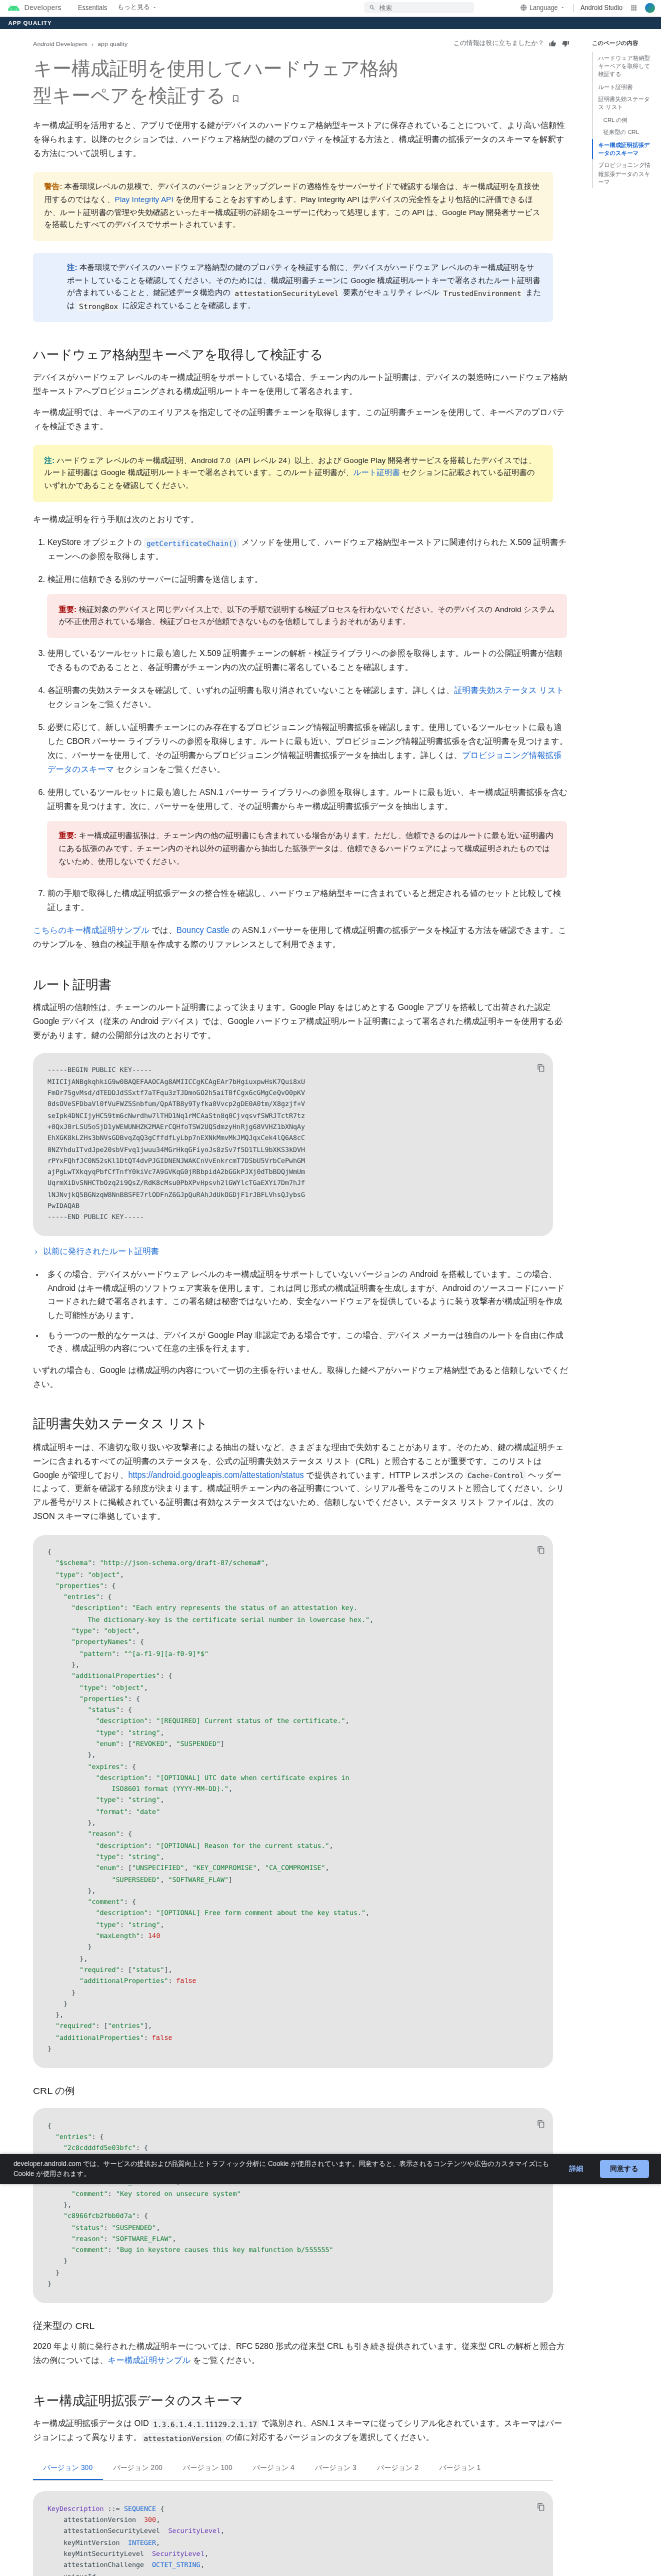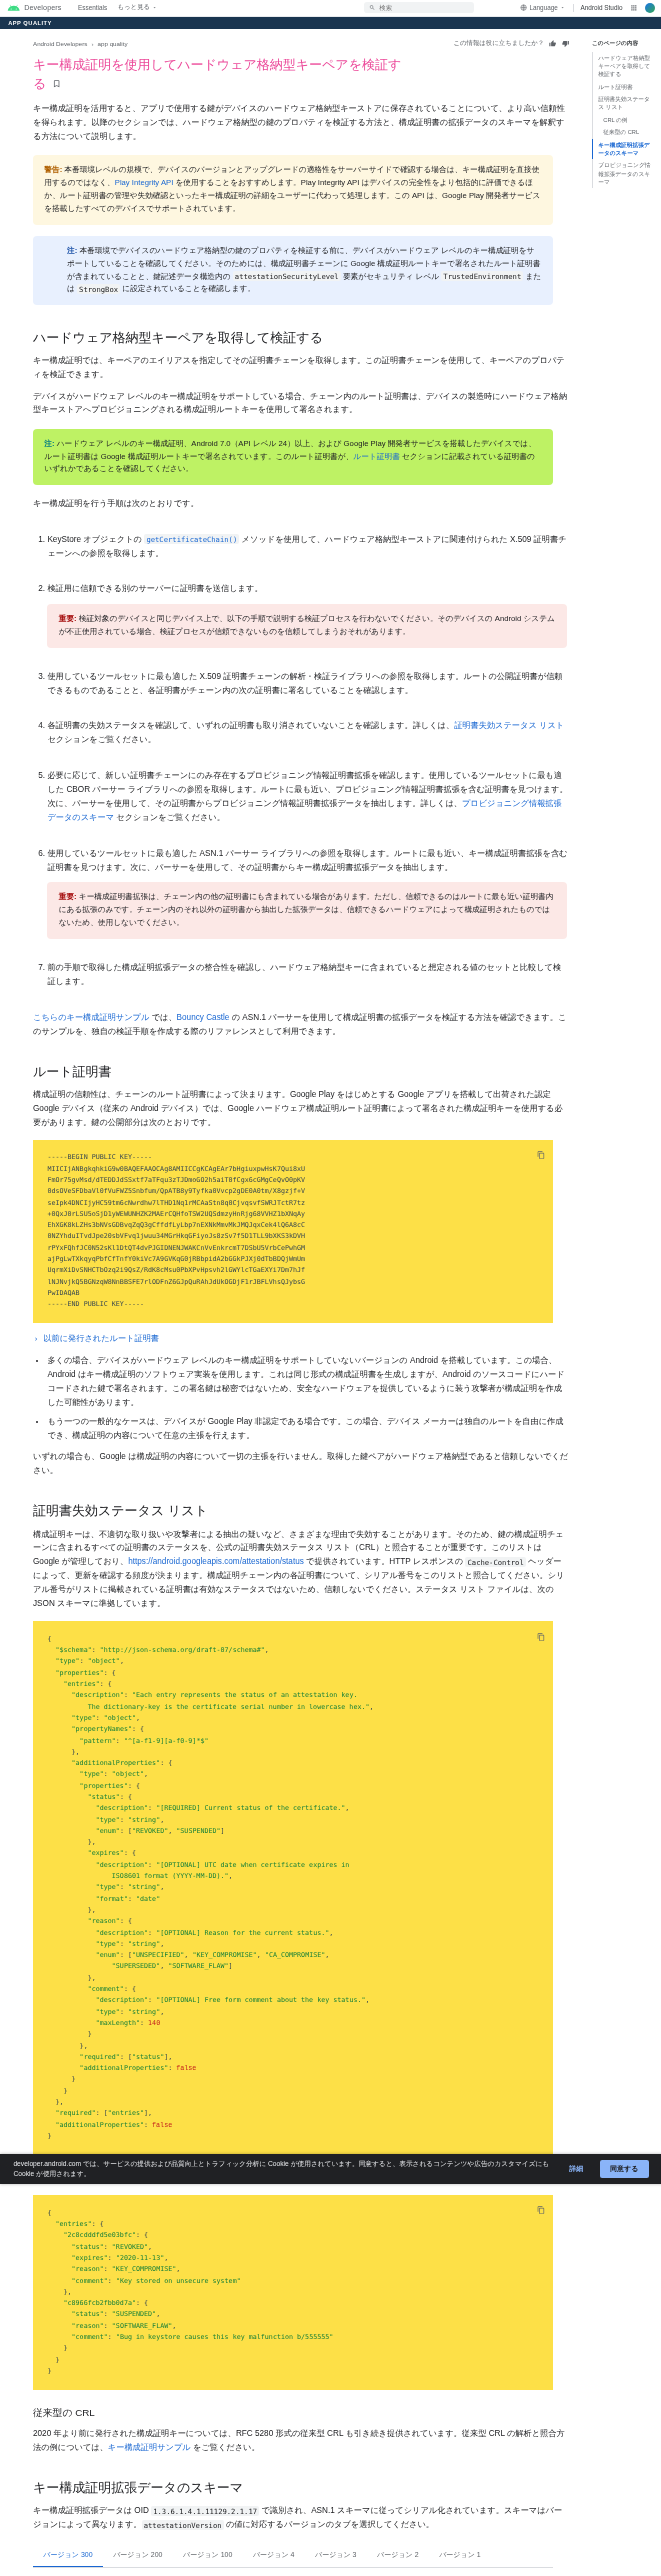--- a/index.html
+++ b/index.html
@@ -32,40 +32,40 @@
   .toc-heading { font-weight:700; color:#3c4043; margin-bottom:4.1px; }
   .toc-item { display:block; color:#5f6368; text-decoration:none; padding:2.1px 0 2.1px 5.2px; border-left:0.5px solid #dadce0; cursor:pointer; }
   .toc-item.lvl2 { padding-left:10.3px; }
   .toc-item.active { color:#1967d2; border-left:1px solid #1967d2; font-weight:700; }
   
   .breadcrumb-row { display:flex; align-items:center; justify-content:space-between; margin:4.1px 0 2.1px; }
   .breadcrumb { font-size:6.2px; color:#5f6368; display:flex; align-items:center; gap:4.1px; }
   .breadcrumb a { color:#5f6368; text-decoration:none; cursor:pointer; }
   .crumb-sep { color:#80868b; }
   .feedback { display:flex; align-items:center; gap:5.2px; font-size:6.4px; color:#5f6368; }
-  h1 { font-size:13px; line-height:1.4; font-weight:500; color:#ec4899; max-width:371px; margin:8.2px 0 9.3px; }
+  h1 { font-size:19px; line-height:1.4; font-weight:500; color:#737373; max-width:371px; margin:8.2px 0 9.3px; }
   h1 svg { margin-left:5.2px; vertical-align:-1px; cursor:pointer; }
   h2 { font-size:13px; font-weight:500; margin:24px 0 5.2px; color:#202124; }
   h3 { font-size:9.8px; font-weight:500; margin:17.5px 0 4.1px; color:#202124; }
   p { font-size:8.2px; line-height:1.7; margin:7.2px 0; color:#202124; }
   .lnk { color:#1967d2; text-decoration:none; cursor:pointer; }
   code { font-family:"DejaVu Sans Mono","Liberation Mono",monospace; font-size:7.2px; background:#f1f3f4; padding:0.5px 2.1px; border-radius:2.1px; }
   .code-lnk { font-family:"DejaVu Sans Mono","Liberation Mono",monospace; font-size:7.2px; color:#1967d2; text-decoration:none; background:#f1f3f4; padding:0.5px 2.1px; border-radius:2.1px; cursor:pointer; }
   .note { border-radius:4.1px; padding:9.3px 11.3px; margin:11.3px 0; font-size:7.7px; line-height:1.65; max-width:520px; }
   .note strong { font-weight:700; }
   .note-warning { background:#fef7e0; } .note-warning strong { color:#b06000; }
   .note-info { background:#e8f0fe;padding-left:34px; } .note-info strong { color:#174ea6; }
-  .note-key { background:#bef264; } .note-key strong { color:#007b83; }
+  .note-key { background:#fef9c3; } .note-key strong { color:#007b83; }
   .note-caution { background:#fce8e6; } .note-caution strong { color:#a50e0e; }
   ol.steps { margin:5.2px 0 9.3px; padding-left:14.4px; }
-  ol.steps>li { font-size:8.2px; line-height:1.7; margin:22px 0; }
+  ol.steps>li { font-size:8.2px; line-height:1.7; margin:9px 0; }
   ul.bullets { margin:6.2px 0; padding-left:14.4px; }
   ul.bullets>li { font-size:8.2px; line-height:1.7; margin:5.2px 0; }
   li .note { margin:7.2px 0; }
-  .codeblock { position:relative; background:#fde047; border-radius:0; margin:10.3px 0; max-width:520px; }
+  .codeblock { position:relative; background:#e5e5e5; border-radius:12px; margin:10.3px 0; max-width:520px; }
   .codeblock pre { font-family:"DejaVu Sans Mono","Liberation Mono",monospace; font-size:6.7px; line-height:11.3px; color:#37474f; padding:12.4px 14.4px; white-space:pre; overflow:hidden; }
   .copy-btn { position:absolute; top:5.2px; right:6.2px; background:none; border:none; cursor:pointer; padding:2.1px; }
   .t-s { color:#188038; } .t-n { color:#c5221f; } .t-l { color:#c5221f;font-family:Liberation Mono, monospace; }
   .t-k { color:#1967d2; } .t-t { color:#673ab7; }
   .expander { display:flex; align-items:center; gap:4.1px; margin:10.3px 0; font-size:8.2px; color:#1967d2; cursor:pointer; }
   .tabs { display:flex; border-bottom:0.5px solid #dadce0; margin-top:12.4px; max-width:520px; }
   .tab { padding:5.7px 10.3px; font-size:7px; color:#5f6368; cursor:pointer; border-bottom:1.5px solid transparent; white-space:nowrap; }
   .tab.active { color:#1967d2; border-bottom-color:#1967d2; font-weight:500; }
   
   .cookie-bar { position:absolute; top:2154px; left:0; width:662px; background:#202124; color:#fff; display:flex; align-items:center; gap:10.3px; padding:5.2px 13.4px; z-index:10; box-shadow:0 -0.5px 3.1px rgba(0,0,0,.3); }
@@ -159,22 +159,22 @@
 
     <div class="note note-warning">
       <strong>警告:</strong><span> 本番環境レベルの規模で、デバイスのバージョンとアップグレードの適格性をサーバーサイドで確認する場合は、キー構成証明を直接使用するのではなく、</span><a class="lnk">Play Integrity API</a><span> を使用することをおすすめします。Play Integrity API はデバイスの完全性をより包括的に評価できるほか、ルート証明書の管理や失効確認といったキー構成証明の詳細をユーザーに代わって処理します。この API は、Google Play 開発者サービスを搭載したすべてのデバイスでサポートされています。</span>
     </div>
 
     <div class="note note-info">
       <strong>注:</strong><span> 本番環境でデバイスのハードウェア格納型の鍵のプロパティを検証する前に、デバイスがハードウェア レベルのキー構成証明をサポートしていることを確認してください。そのためには、構成証明書チェーンに Google 構成証明ルートキーで署名されたルート証明書が含まれていることと、鍵記述データ構造内の </span><code>attestationSecurityLevel</code><span> 要素がセキュリティ レベル </span><code>TrustedEnvironment</code><span> または </span><code>StrongBox</code><span> に設定されていることを確認します。</span>
     </div>
 
     <h2>ハードウェア格納型キーペアを取得して検証する</h2>
+    <p>デバイスがハードウェア レベルのキー構成証明をサポートしている場合、チェーン内のルート証明書は、デバイスの製造時にハードウェア格納型キーストアへプロビジョニングされる構成証明ルートキーを使用して署名されます。</p>
     <p>キー構成証明では、キーペアのエイリアスを指定してその証明書チェーンを取得します。この証明書チェーンを使用して、キーペアのプロパティを検証できます。</p>
-    <p>デバイスがハードウェア レベルのキー構成証明をサポートしている場合、チェーン内のルート証明書は、デバイスの製造時にハードウェア格納型キーストアへプロビジョニングされる構成証明ルートキーを使用して署名されます。</p>
 
     <div class="note note-key">
       <strong>注:</strong><span> ハードウェア レベルのキー構成証明、Android 7.0（API レベル 24）以上、および Google Play 開発者サービスを搭載したデバイスでは、ルート証明書は Google 構成証明ルートキーで署名されています。このルート証明書が、</span><a class="lnk">ルート証明書</a><span> セクションに記載されている証明書のいずれかであることを確認してください。</span>
     </div>
 
     <p>キー構成証明を行う手順は次のとおりです。</p>
 
     <ol class="steps">
       <li><span>KeyStore オブジェクトの </span><a class="code-lnk">getCertificateChain()</a><span> メソッドを使用して、ハードウェア格納型キーストアに関連付けられた X.509 証明書チェーンへの参照を取得します。</span></li>
       <li><span>検証用に信頼できる別のサーバーに証明書を送信します。</span>

